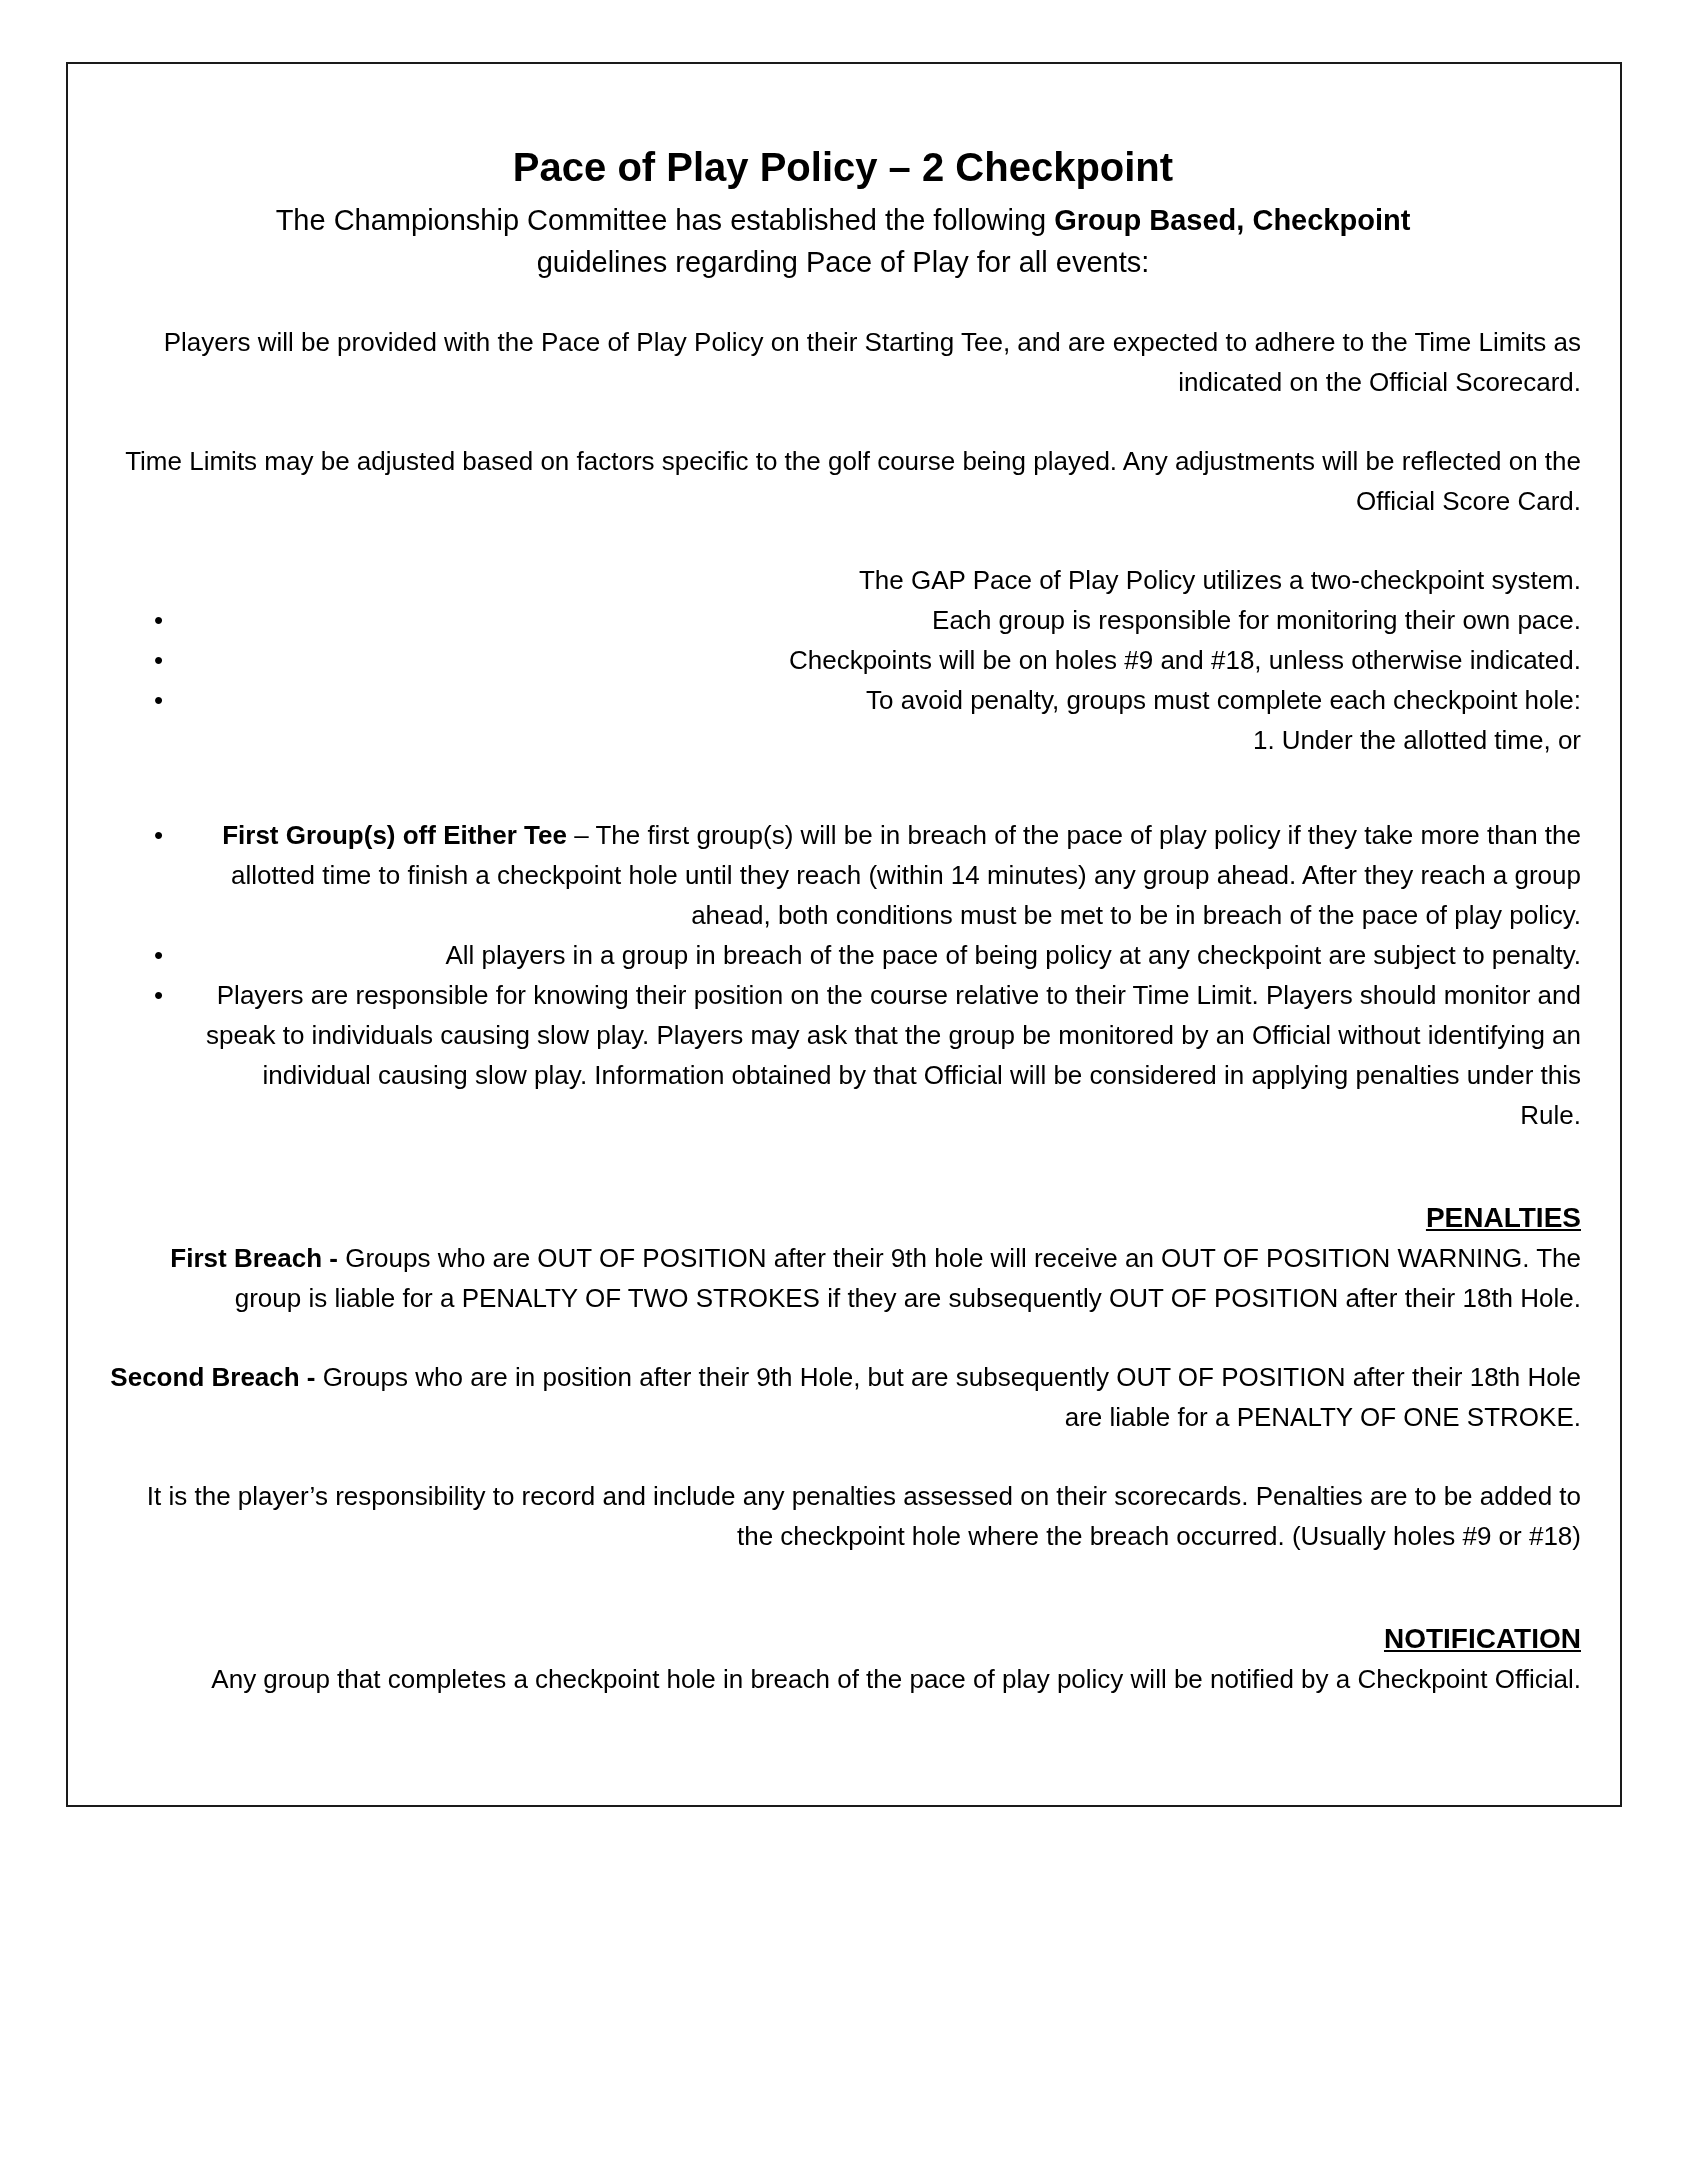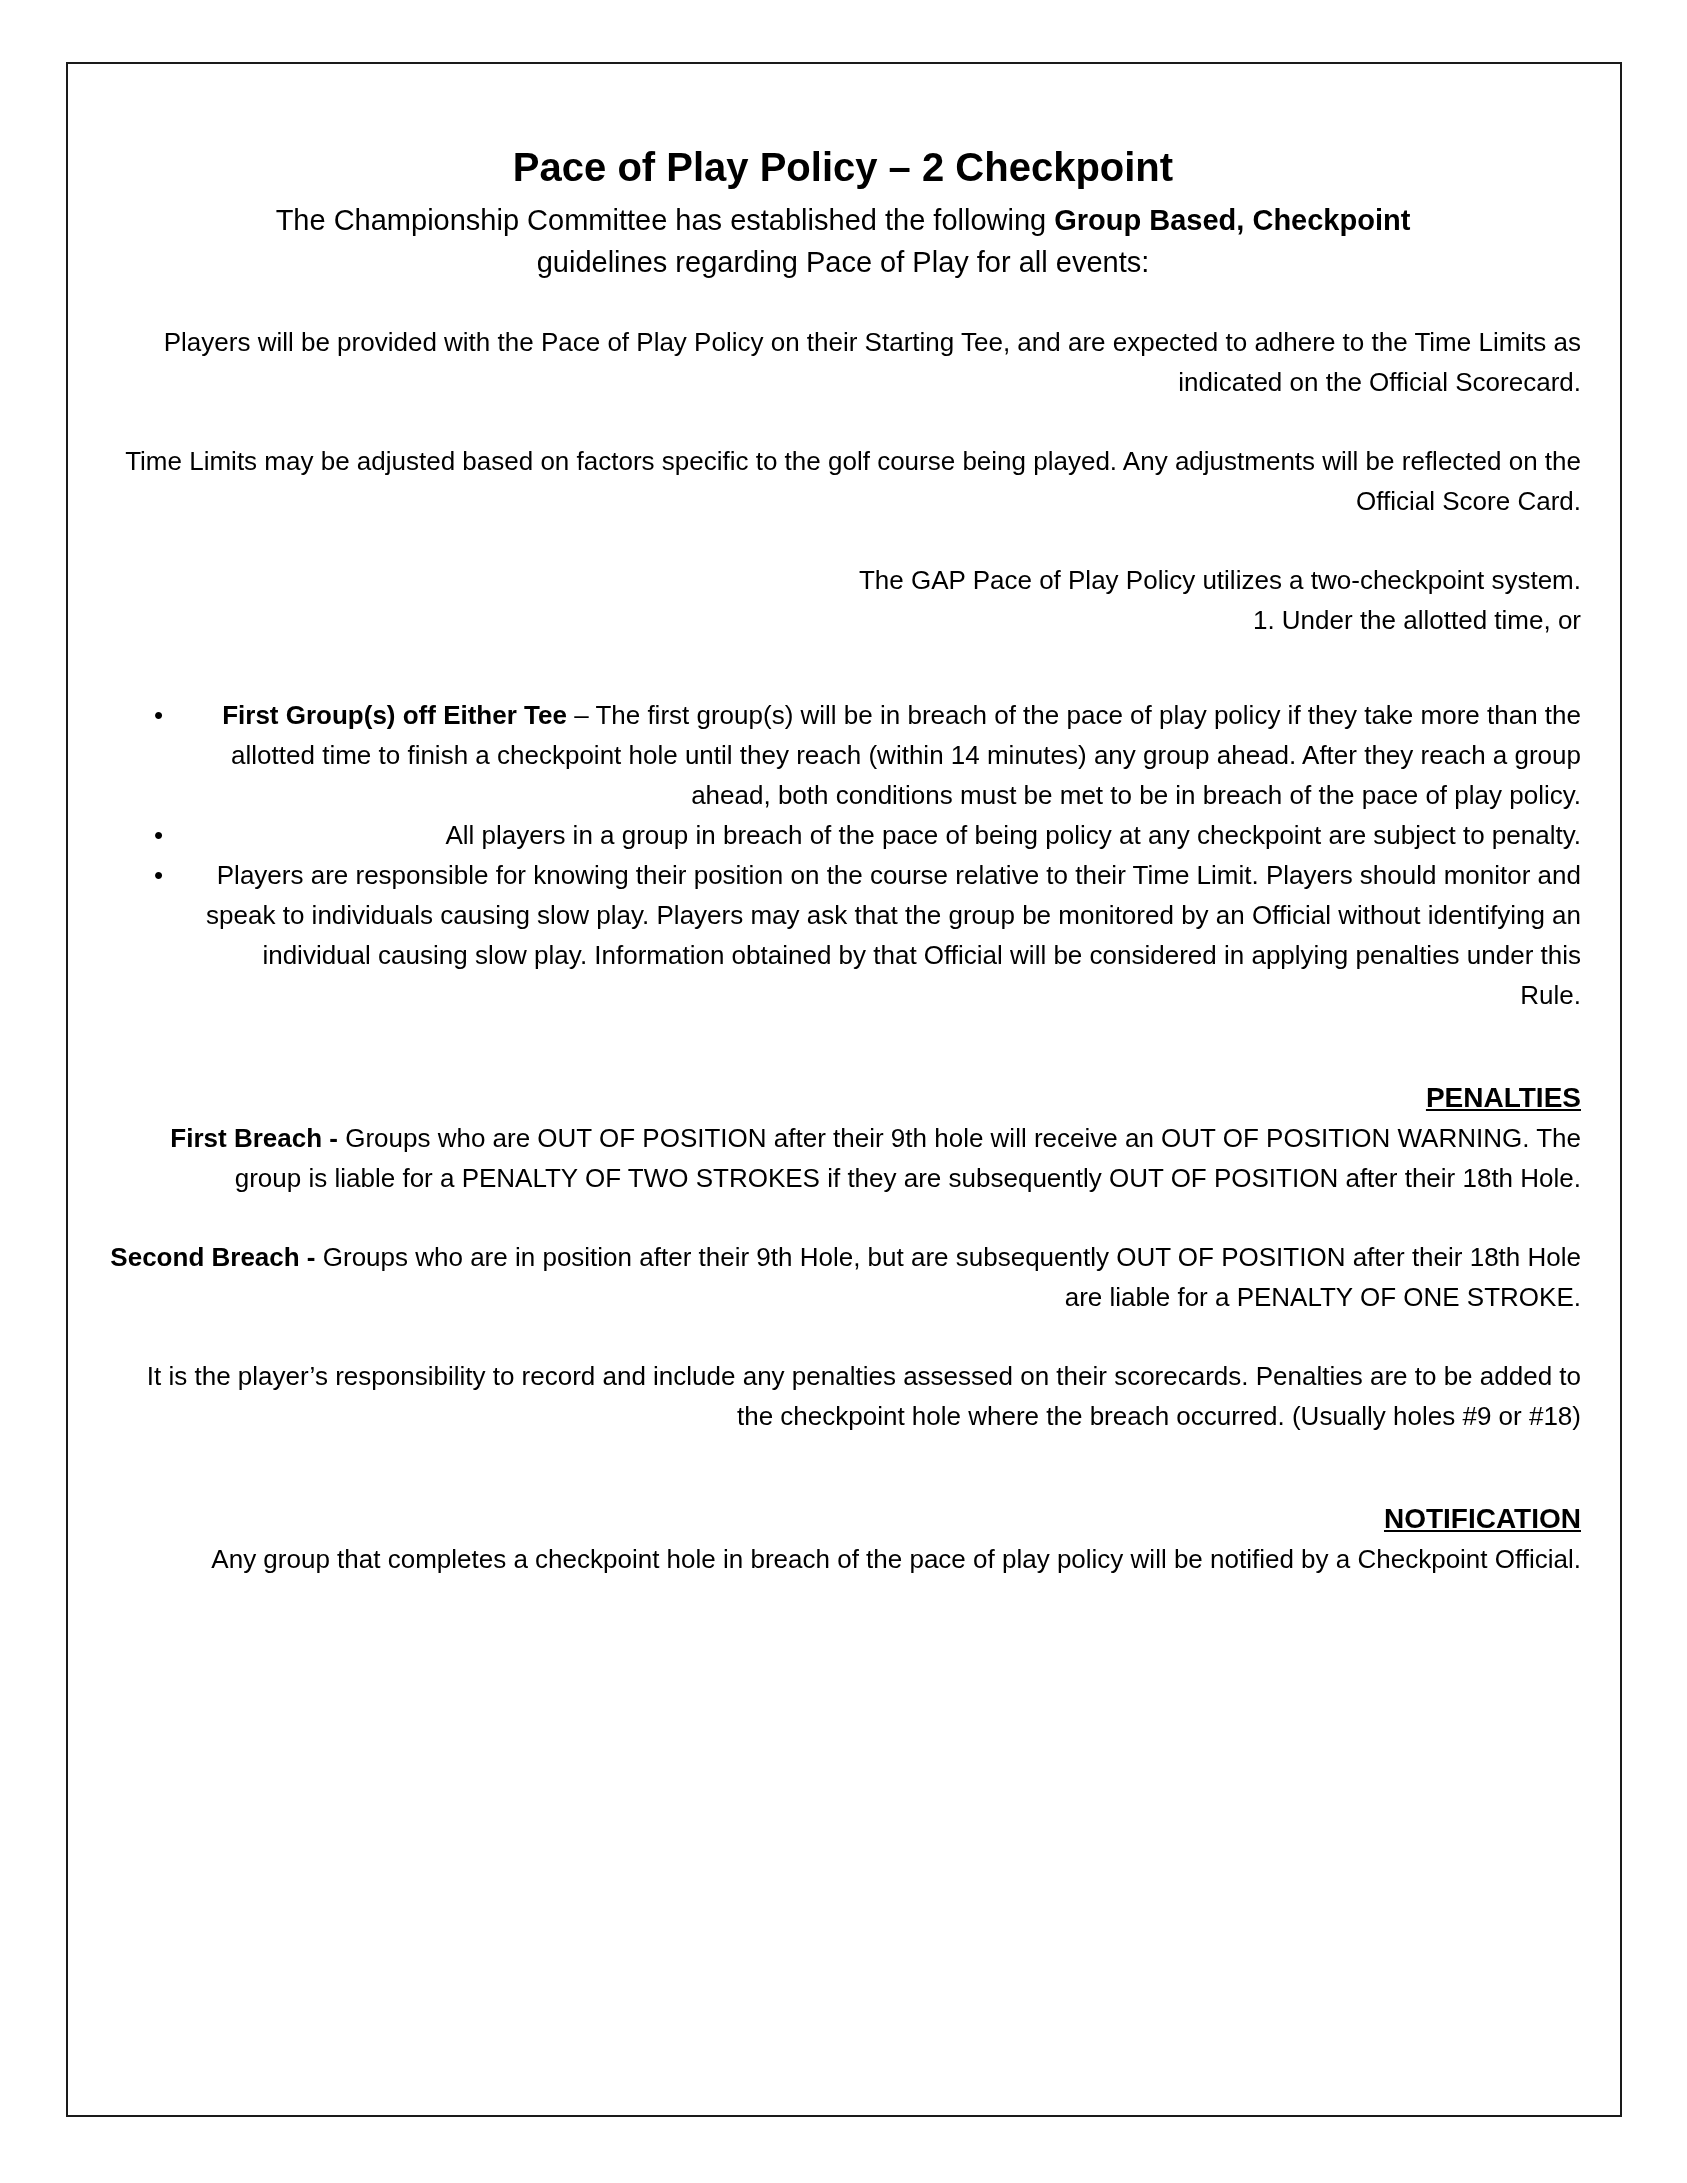--- a/index.html
+++ b/index.html
@@ -9,21 +9,21 @@
     height: 2183px;
     position: relative;
     font-family: "Liberation Sans", sans-serif;
     color: #000000;
   }
   .frame {
     position: absolute;
     left: 66px;
     top: 62px;
     width: 1556px;
-    height: 2055px;
+    height: 1745px;
     border: 2.5px solid #1a1a1a;
     background: #ffffff;
     padding: 78px 39px 34px 37px;
   }
   .doc-title {
     text-align: center;
     font-size: 40px;
     font-weight: 700;
     line-height: 1.25;
   }
@@ -71,20 +71,25 @@
   </div>
 
   <div class="body-text">
 
     <p class="para">Players will be provided with the Pace of Play Policy on their Starting Tee, and are expected to adhere to the Time Limits as indicated on the Official Scorecard.</p>
 
     <p class="para">Time Limits may be adjusted based on factors specific to the golf course being played. Any adjustments will be reflected on the Official Score Card.</p>
 
     <p class="para">The GAP Pace of Play Policy utilizes a two-checkpoint system.</p>
 
+    <ul class="bullet-list">
+      <li class="bullet">Each group is responsible for monitoring their own pace.</li>
+      <li class="bullet">Checkpoints will be on holes #9 and #18, unless otherwise indicated.</li>
+      <li class="bullet">To avoid penalty, groups must complete each checkpoint hole:</li>
+    </ul>
 
     <div class="condition">1. Under the allotted time, or</div>
 
     <ul class="bullet-list">
       <li class="bullet bullet-gap">
         <span class="b">First Group(s) off Either Tee</span><span> – The first group(s) will be in breach of the pace of play policy if they take more than the allotted time to finish a checkpoint hole until they reach (within 14 minutes) any group ahead. After they reach a group ahead, both conditions must be met to be in breach of the pace of play policy.</span>
       </li>
       <li class="bullet">All players in a group in breach of the pace of being policy at any checkpoint are subject to penalty.</li>
       <li class="bullet">Players are responsible for knowing their position on the course relative to their Time Limit. Players should monitor and speak to individuals causing slow play. Players may ask that the group be monitored by an Official without identifying an individual causing slow play. Information obtained by that Official will be considered in applying penalties under this Rule.</li>
     </ul>

